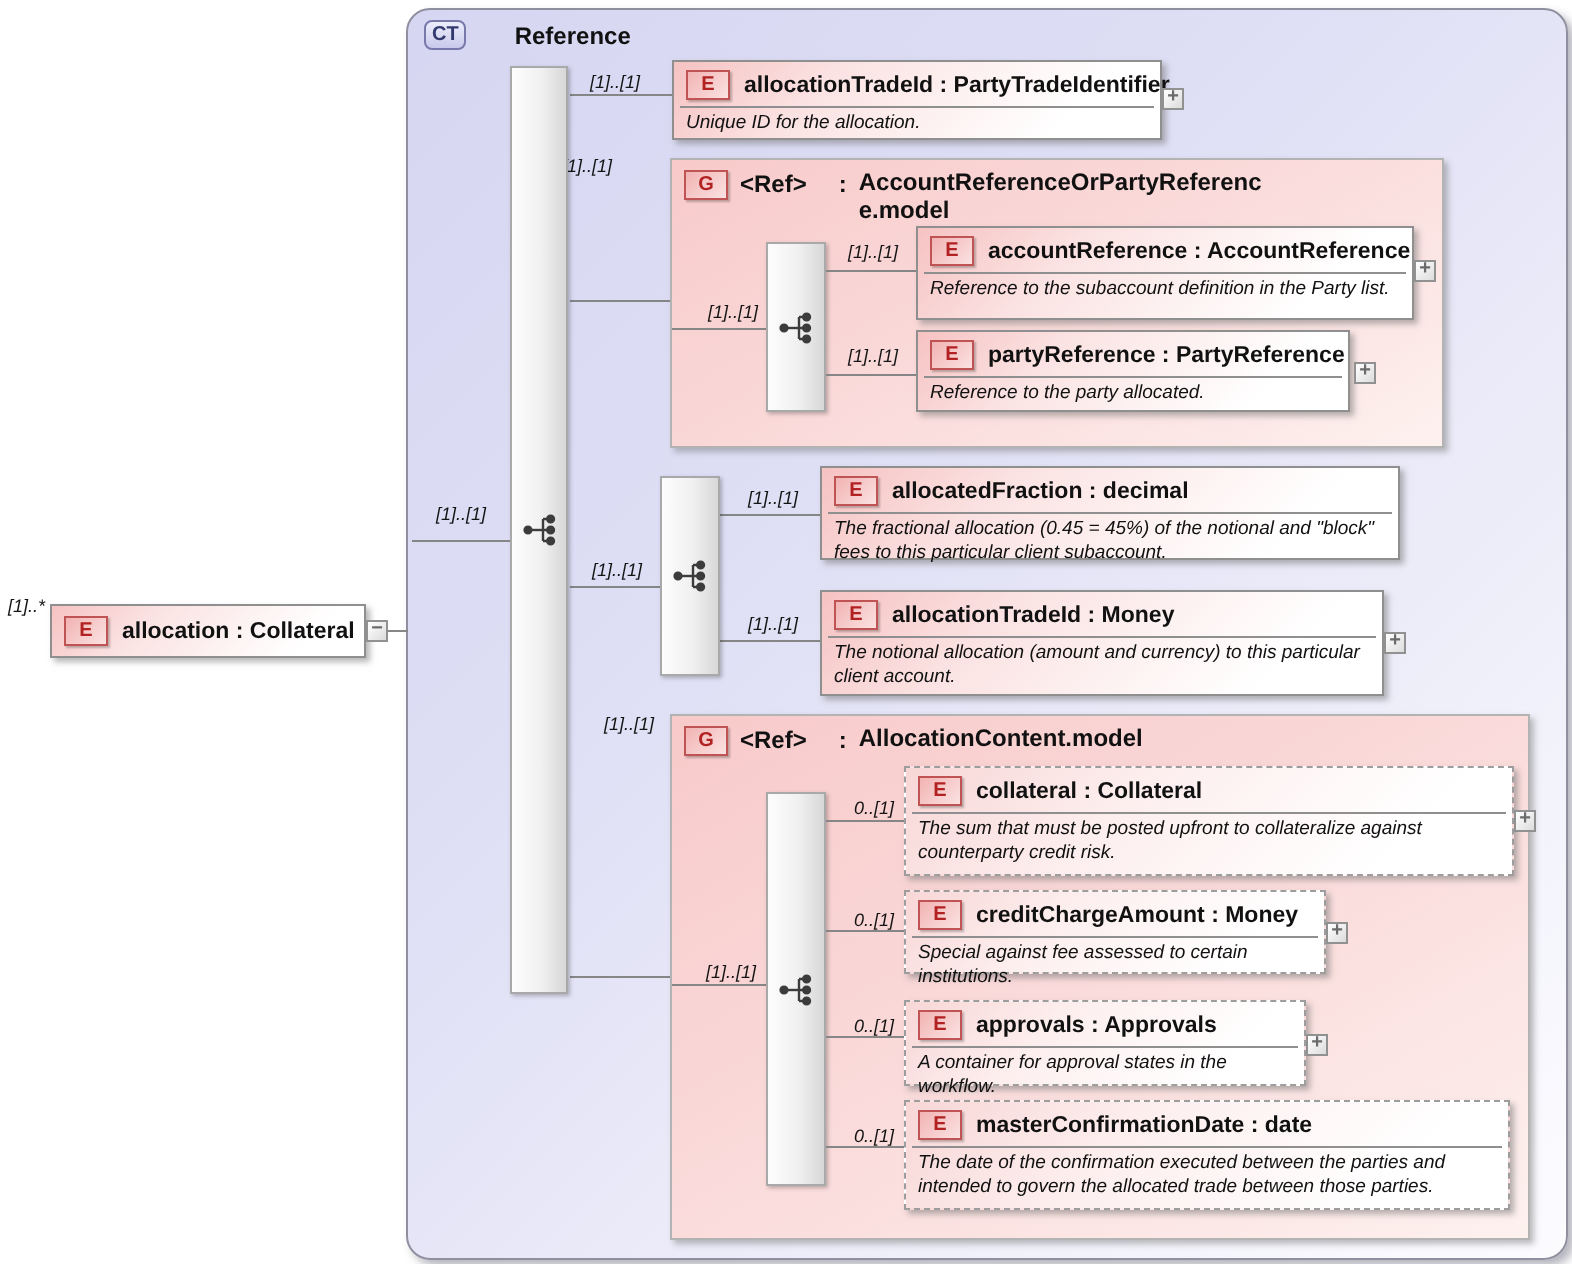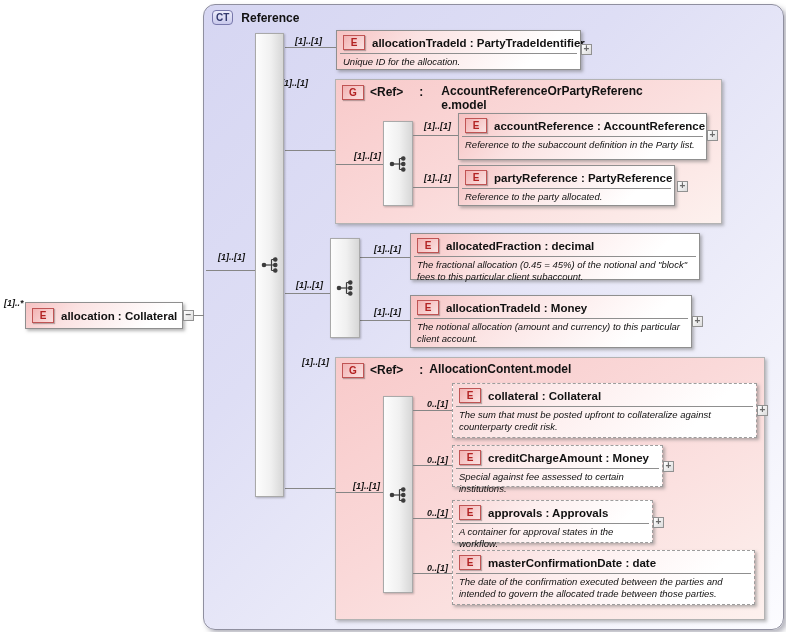--- a/index.html
+++ b/index.html
@@ -3,34 +3,34 @@
 <meta charset="utf-8">
 <style>
   html,body{margin:0;padding:0;background:#fff;}
   #canvas{position:relative;width:786px;height:632px;background:#ffffff;overflow:hidden;
           font-family:"Liberation Sans",sans-serif;}
 
   
   .ct{position:absolute;left:203px;top:4px;width:579px;height:624px;border:1px solid #8f8f9f;
       border-radius:12px;background:linear-gradient(135deg,#d6d6f2 0%,#dedef5 35%,#ececf9 65%,#fcfcff 100%);
       box-shadow:3px 3px 5px rgba(90,90,110,.45);}
-  .ct-hd{position:absolute;left:8px;top:5px;display:flex;align-items:center;gap:8px;}
+  .ct-hd{position:absolute;left:8px;top:5px;display:flex;align-items:center;gap:24px;}
   .ct-badge{height:13px;padding:0 3px;border:1px solid #7878ab;border-radius:4px;
       background:linear-gradient(#ecedfb,#c9c9ec);color:#333a6e;font-size:10px;font-weight:bold;
       display:flex;align-items:center;}
   .ct-title{font-size:12px;font-weight:bold;color:#111;}
 
   
   .group{position:absolute;border:1px solid #b3b3b3;
       background:linear-gradient(150deg,#f8caca 0%,#fad9d9 45%,#fdf1ee 100%);
       box-shadow:2px 2px 3px rgba(110,110,110,.45);}
   .grp-hd{display:flex;align-items:flex-start;gap:6px;padding:5px 6px 2px;font-size:12px;font-weight:bold;color:#111;}
   .grp-ref{margin-right:10px;white-space:nowrap;}
   .grp-name{word-break:break-all;line-height:1.15;}
-  .grp-name.w1{width:202px;margin-left:12px;}
+  .grp-name.w1{width:202px;}
 
   
   .elem{position:absolute;border:1px solid #8f8f8f;
       background:linear-gradient(135deg,#f6c2c2 0%,#fbe2e2 30%,#ffffff 80%);
       box-shadow:2px 2px 3px rgba(110,110,110,.5);box-sizing:border-box;}
   .elem.dashed{border:1px dashed #9d9d9d;
       background:linear-gradient(135deg,#f8d6d6 0%,#fdeeee 35%,#ffffff 80%);}
   .hd{display:flex;align-items:center;gap:7px;padding:4px 6px 2px;font-size:11.5px;font-weight:bold;
       color:#111;white-space:nowrap;}
   .sep{height:1px;background:#8f8f8f;margin:1px 3px 0;}
@@ -44,21 +44,21 @@
       display:flex;align-items:center;justify-content:center;box-shadow:1px 1px 1px rgba(0,0,0,.25);}
 
   
   .vbar{position:absolute;border:1px solid #a9a9a9;box-sizing:border-box;
       background:linear-gradient(to right,#fdfdfd 0%,#f0f0f0 55%,#d7d7d7 100%);
       box-shadow:1px 1px 2px rgba(0,0,0,.25);display:flex;align-items:center;justify-content:center;}
   .seqicon{width:18px;height:18px;}
 
   
   .hline{position:absolute;height:1px;background:#868686;}
-  .card{position:absolute;font-size:9px;font-style:italic;font-weight:bold;color:#141414;white-space:nowrap;}
+  .card{position:absolute;font-size:9px;font-style:italic;font-weight:normal;color:#141414;white-space:nowrap;}
   .tog{position:absolute;width:11px;height:11px;box-sizing:border-box;border:1px solid #919191;
       background:linear-gradient(135deg,#ffffff,#dcdcdc);color:#6b6b6b;font-size:10px;line-height:8px;
       text-align:center;font-weight:bold;}
 </style>
 </head>
 <body>
 
 <div id="canvas">
 
   <div class="ct">

